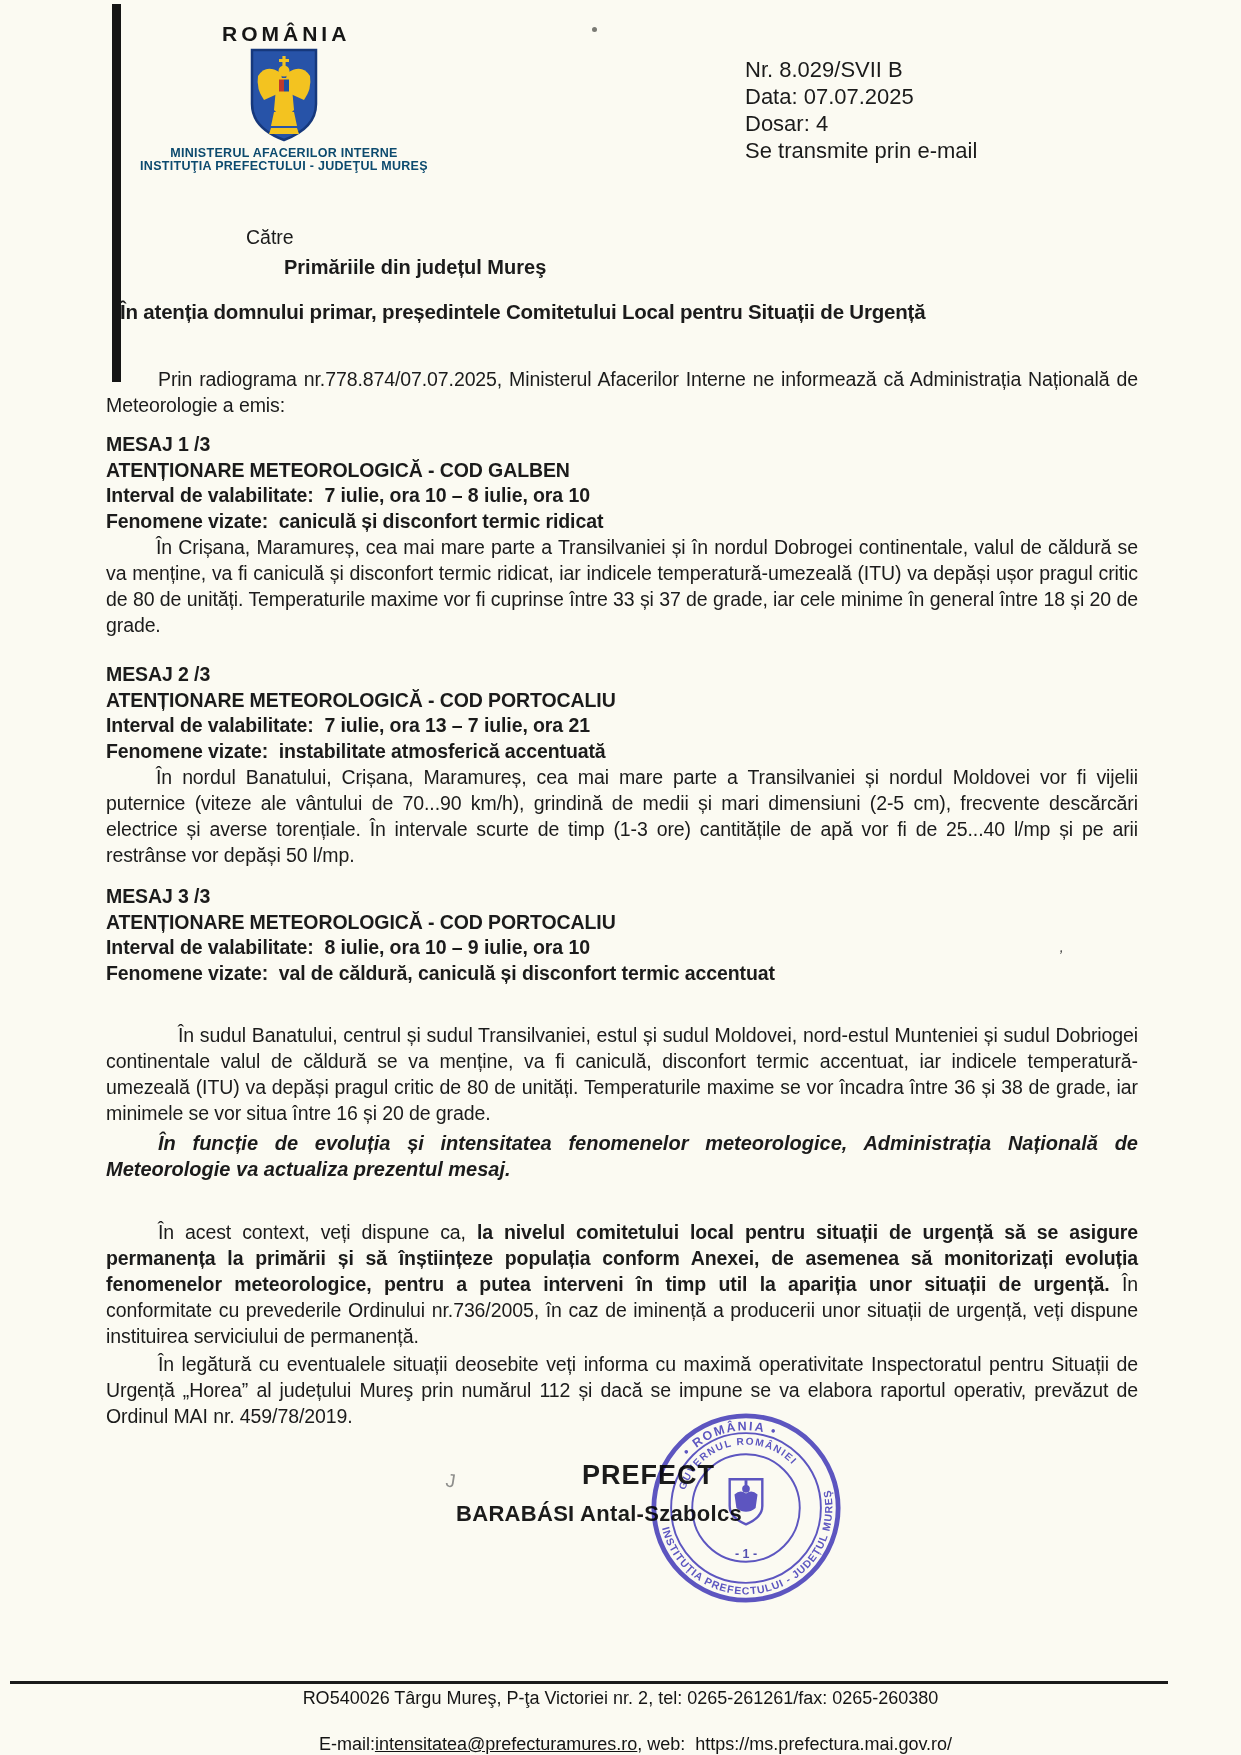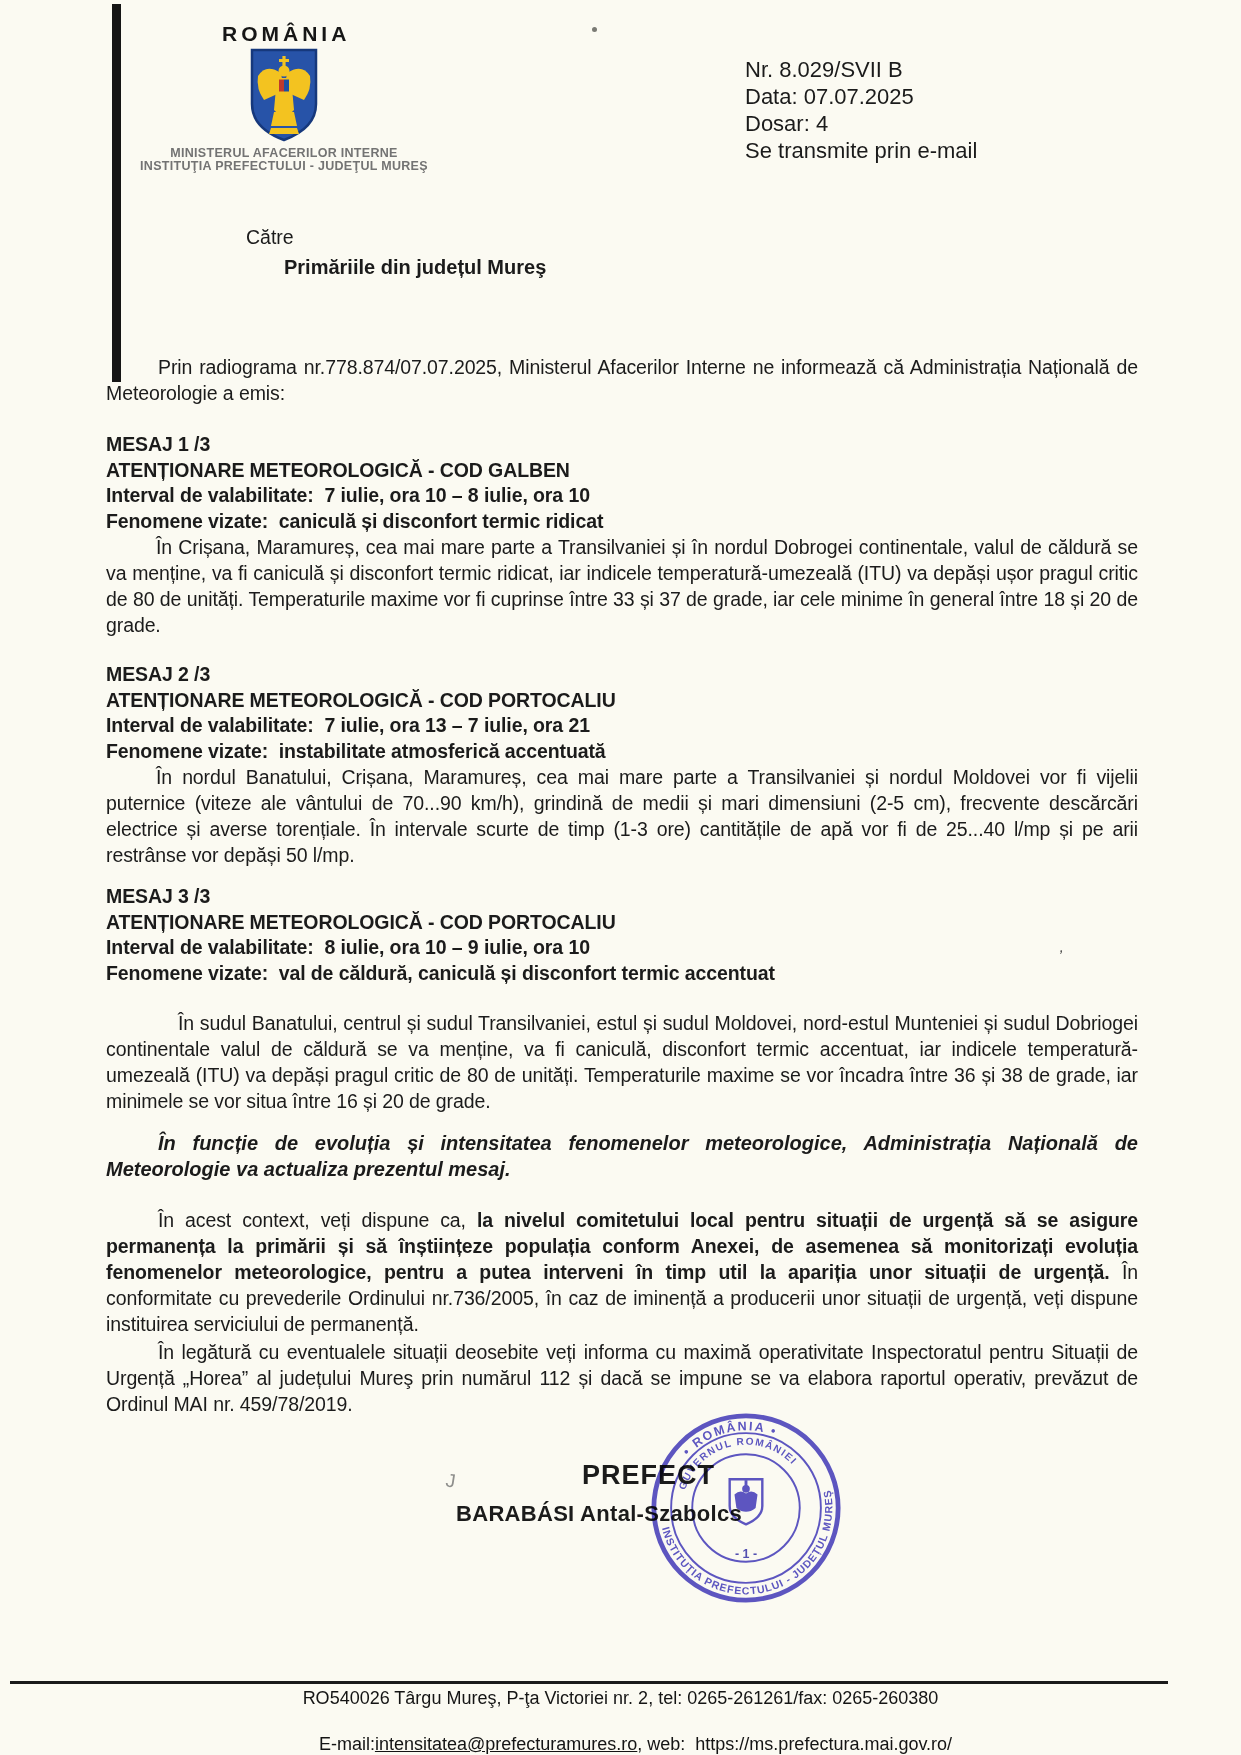--- a/index.html
+++ b/index.html
@@ -7,30 +7,31 @@
     position:relative; width:1241px; height:1755px; margin:0 auto;
     background:#fbfaf2; overflow:hidden;
     font-family:"Liberation Sans","DejaVu Sans",sans-serif;
     color:#1b1b1b;
   }
   .abs { position:absolute; }
   .para {
     position:absolute; left:106px; width:1032px;
     font-size:19.5px; line-height:26px; text-align:justify;
     letter-spacing:-0.1px;
+    margin-top:12px;
   }
   .indent { text-indent:52px; }
   .country {
     position:absolute; left:222px; top:22px; width:120px; text-align:center;
     font-size:21px; font-weight:bold; letter-spacing:4px; color:#161616;
   }
   .ministry {
     position:absolute; left:138px; top:147px; width:292px; text-align:center;
     font-size:12.5px; font-weight:bold; line-height:13px; letter-spacing:0.3px;
-    color:#737373;
+    color:#0c4a6e;
   }
   .reg-block {
     position:absolute; left:745px; top:56px;
     font-size:22px; line-height:27px;
   }
   .to-label  { position:absolute; left:246px; top:226px; font-size:19.5px; }
   .to-name   { position:absolute; left:284px; top:256px; font-size:20px; font-weight:bold; }
   .attention { position:absolute; left:120px; top:300px; width:1010px;
                font-size:20.5px; font-weight:bold; letter-spacing:-0.2px; }
   .msg { position:absolute; left:106px; width:1032px; }
@@ -99,20 +100,21 @@
 
   <div class="reg-block">
     <div>Nr. 8.029/SVII B</div>
     <div>Data: 07.07.2025</div>
     <div>Dosar: 4</div>
     <div>Se transmite prin e-mail</div>
   </div>
 
   <div class="to-label">Către</div>
   <div class="to-name">Primăriile din județul Mureş</div>
+  <div class="attention">În atenția domnului primar, președintele Comitetului Local pentru Situații de Urgență</div>
 
   <div class="para indent" style="top:354px">Prin radiograma nr.778.874/07.07.2025, Ministerul Afacerilor Interne ne informează că Administrația Națională de Meteorologie a emis:</div>
 
   <section class="msg" style="top:432px">
     <div class="msg-line">MESAJ 1 /3</div>
     <div class="msg-line">ATENȚIONARE METEOROLOGICĂ - COD GALBEN</div>
     <div class="msg-line">Interval de valabilitate:  7 iulie, ora 10 – 8 iulie, ora 10</div>
     <div class="msg-line">Fenomene vizate:  caniculă și disconfort termic ridicat</div>
     <div class="msg-body">În Crișana, Maramureș, cea mai mare parte a Transilvaniei și în nordul Dobrogei continentale, valul de căldură se va menține, va fi caniculă și disconfort termic ridicat, iar indicele temperatură-umezeală (ITU) va depăși ușor pragul critic de 80 de unități. Temperaturile maxime vor fi cuprinse între 33 și 37 de grade, iar cele minime în general între 18 și 20 de grade.</div>
   </section>

